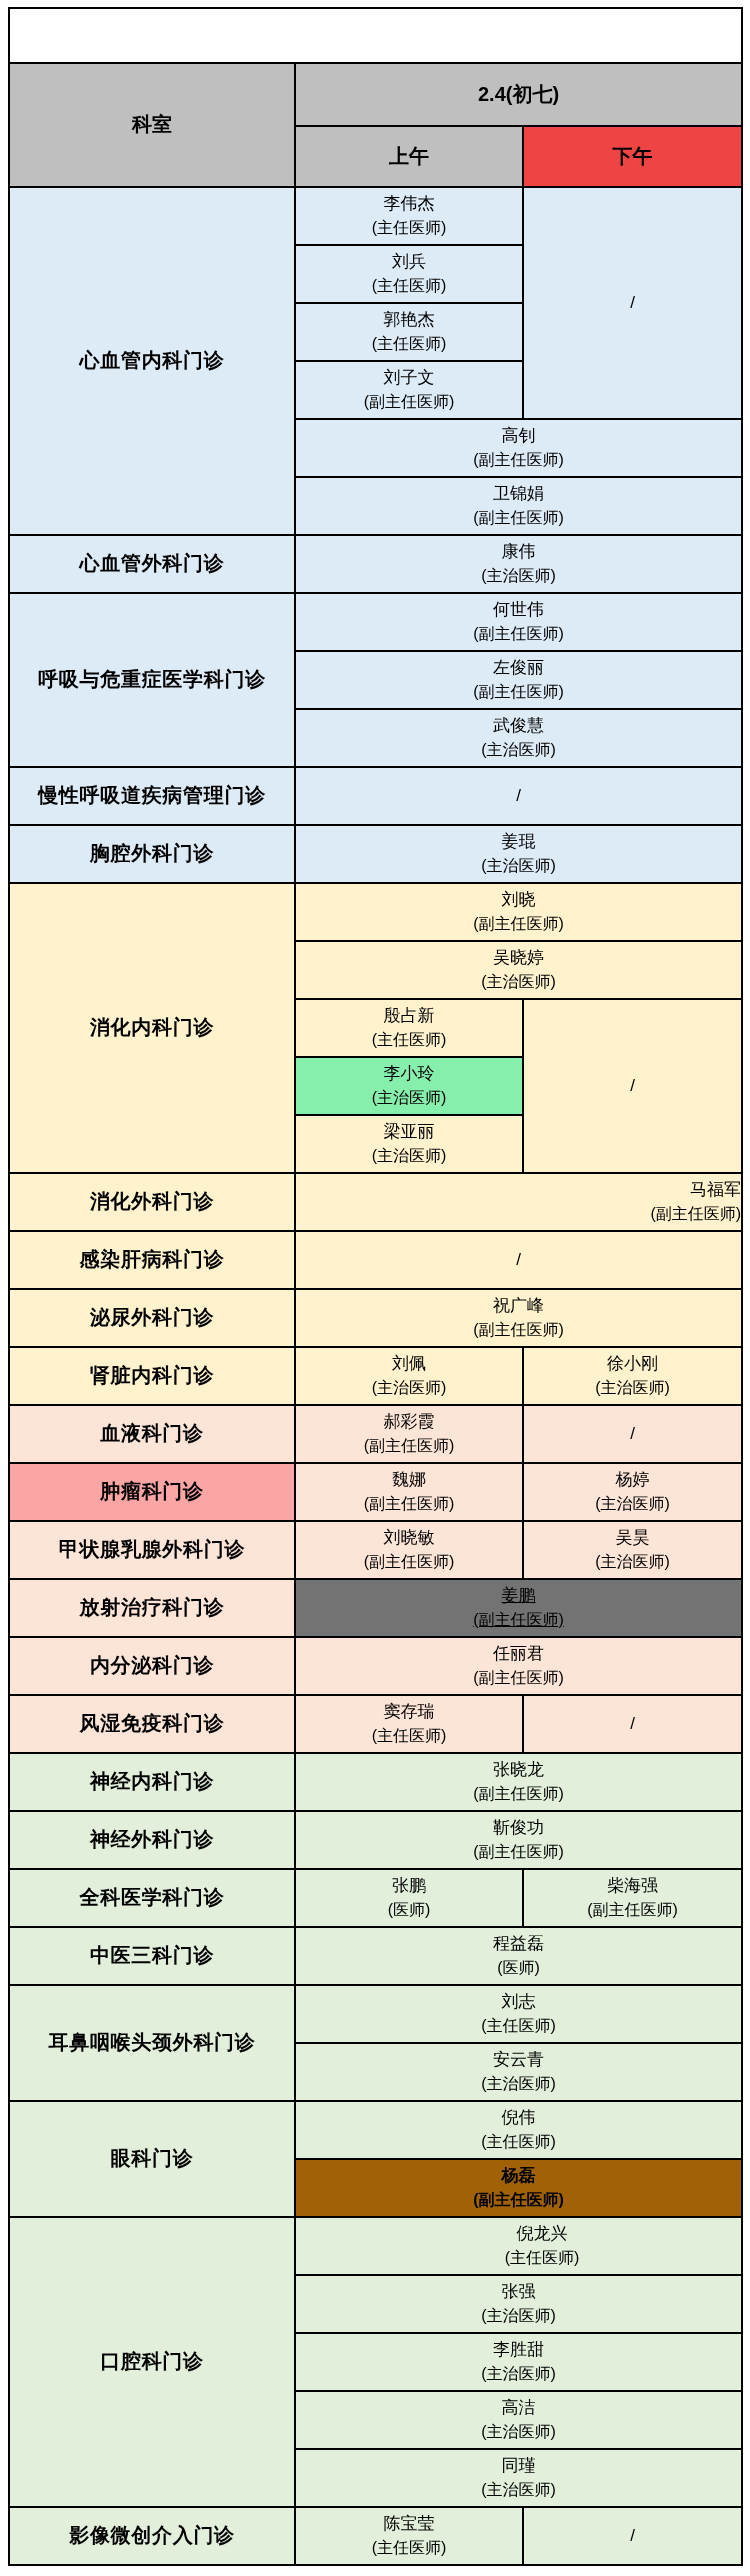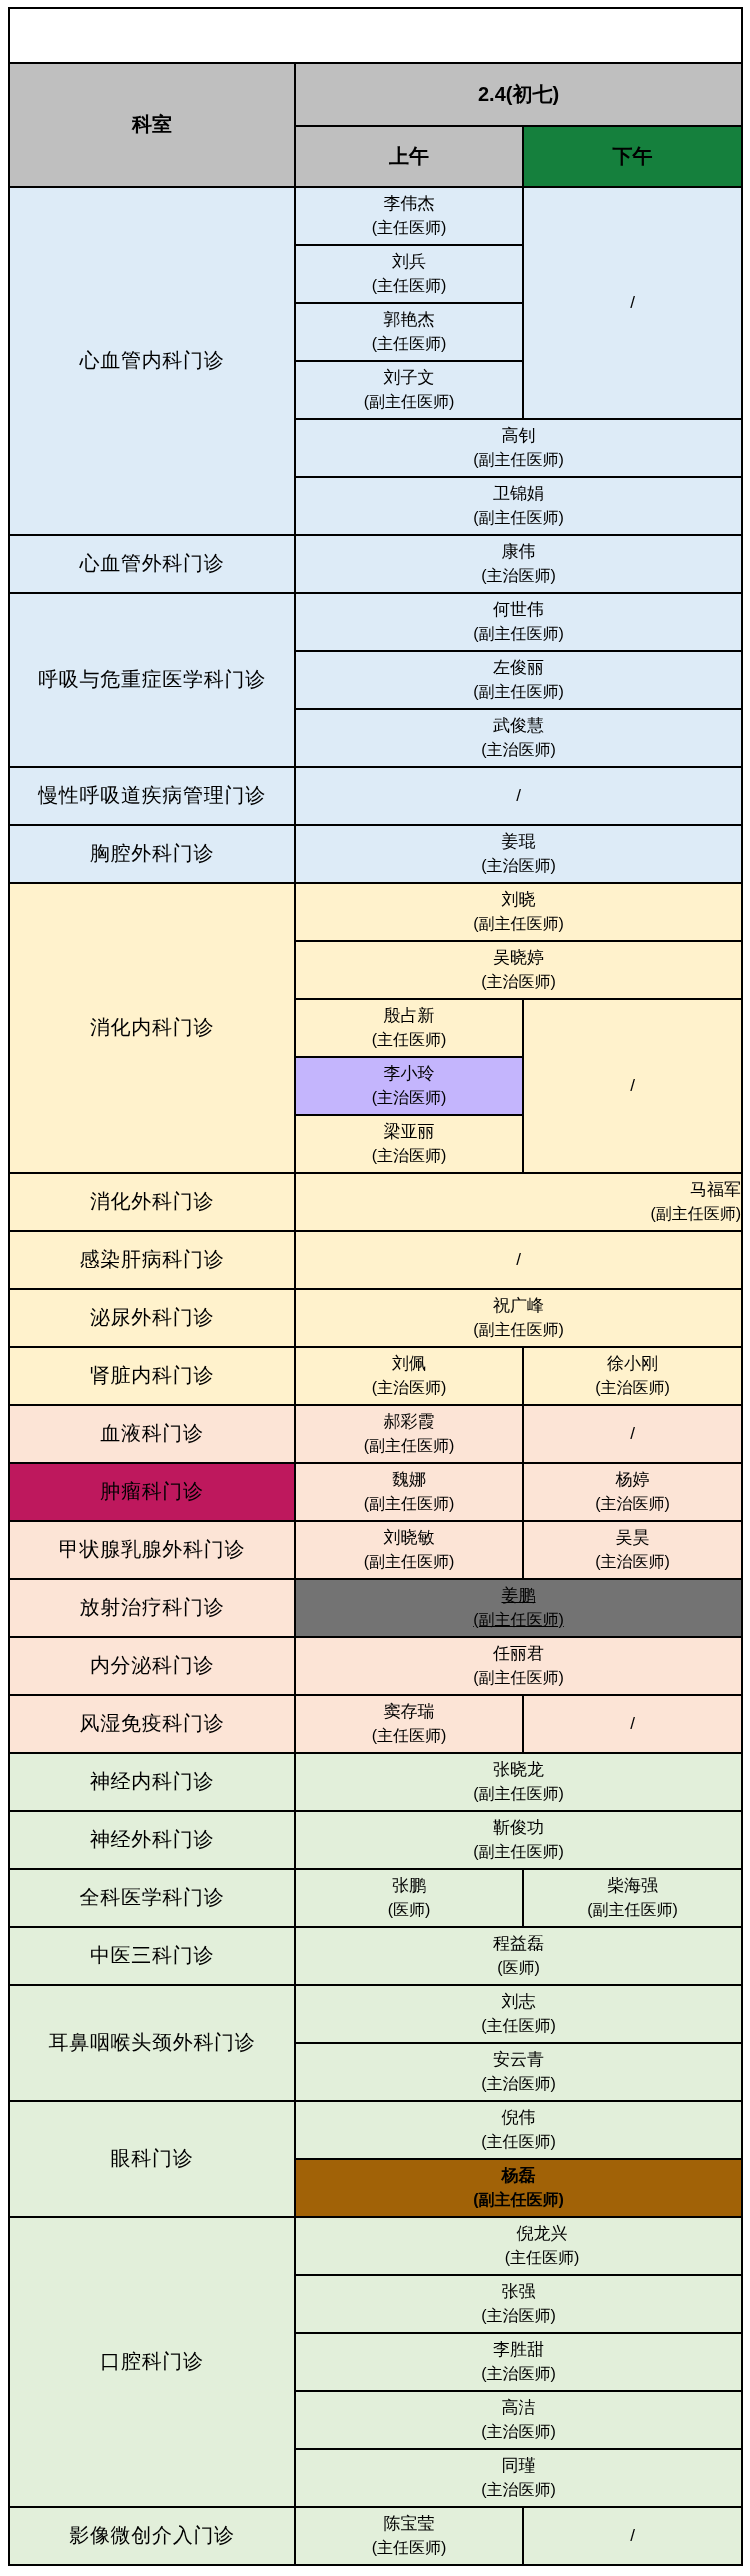--- a/index.html
+++ b/index.html
@@ -31,21 +31,21 @@
   tr.banner-row td { background: #ffffff; height: 55px; }
   tr.hdr1 { height: 63px; }
   tr.hdr2 { height: 61px; }
   td.hdr {
     font-weight: bold;
     font-size: 20px;
   }
   tbody tr { height: 58px; }
   tr.dept-first td { border-top: 2.6px solid #000; }
   td.dept {
-    font-weight: normal;
+    font-weight: bold;
     font-size: 20px;
     letter-spacing: 0.7px;
   }
   .doc-name  { font-size: 17px; line-height: 24.4px; }
   .doc-title { font-size: 16px; line-height: 23px; }
   .slash     { font-size: 17px; }
 </style>
 </head>
 <body>
 
@@ -58,21 +58,21 @@
   <thead>
     <tr class="banner-row">
       <td colspan="3"></td>
     </tr>
     <tr class="hdr1">
       <td rowspan="2" class="hdr hdr-bg" style="background: rgb(191, 191, 191);">科室</td>
       <td colspan="2" class="hdr hdr-bg" style="background: rgb(191, 191, 191);">2.4(初七)</td>
     </tr>
     <tr class="hdr2">
       <td class="hdr hdr-bg" style="background: rgb(191, 191, 191);">上午</td>
-      <td class="hdr hdr-bg" style="background: #15803d;">下午</td>
+      <td class="hdr hdr-bg" style="background: #ef4444;">下午</td>
     </tr>
   </thead>
   <tbody>
       <tr class="dept-first">
         <td class="dept" rowspan="6" style="background: rgb(221, 235, 247);">心血管内科门诊</td>
         <td style="background: rgb(221, 235, 247);">
           <div class="doc-name">李伟杰</div>
           <div class="doc-title">(主任医师)</div>
         </td>
         <td rowspan="4" style="background: rgb(221, 235, 247);"><span class="slash">/</span></td>
@@ -158,21 +158,21 @@
         </td>
       </tr>
       <tr>
         <td style="background: rgb(255, 242, 204);">
           <div class="doc-name">殷占新</div>
           <div class="doc-title">(主任医师)</div>
         </td>
         <td rowspan="3" style="background: rgb(255, 242, 204);"><span class="slash">/</span></td>
       </tr>
       <tr>
-        <td style="background: #c4b5fd;">
+        <td style="background: #86efac;">
           <div class="doc-name">李小玲</div>
           <div class="doc-title">(主治医师)</div>
         </td>
       </tr>
       <tr>
         <td style="background: rgb(255, 242, 204);">
           <div class="doc-name">梁亚丽</div>
           <div class="doc-title">(主治医师)</div>
         </td>
       </tr>
@@ -207,21 +207,21 @@
       </tr>
       <tr class="dept-first">
         <td class="dept" rowspan="1" style="background: rgb(252, 228, 214);">血液科门诊</td>
         <td style="background: rgb(252, 228, 214);">
           <div class="doc-name">郝彩霞</div>
           <div class="doc-title">(副主任医师)</div>
         </td>
         <td style="background: rgb(252, 228, 214);"><span class="slash">/</span></td>
       </tr>
       <tr class="dept-first">
-        <td class="dept" rowspan="1" style="background: #be185d;">肿瘤科门诊</td>
+        <td class="dept" rowspan="1" style="background: #fca5a5;">肿瘤科门诊</td>
         <td style="background: rgb(252, 228, 214);">
           <div class="doc-name">魏娜</div>
           <div class="doc-title">(副主任医师)</div>
         </td>
         <td style="background: rgb(252, 228, 214);">
           <div class="doc-name">杨婷</div>
           <div class="doc-title">(主治医师)</div>
         </td>
       </tr>
       <tr class="dept-first">

